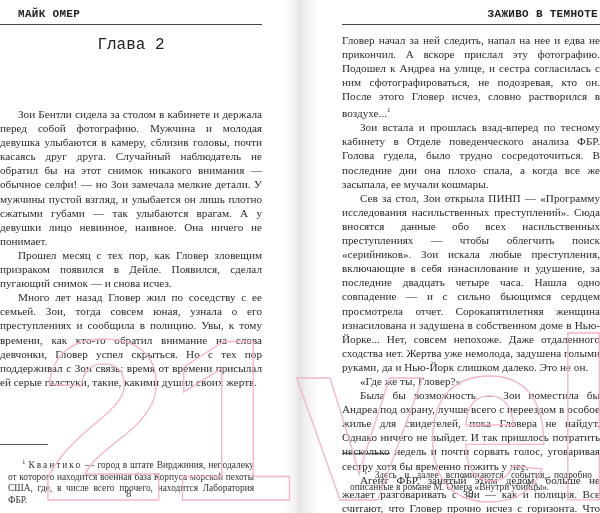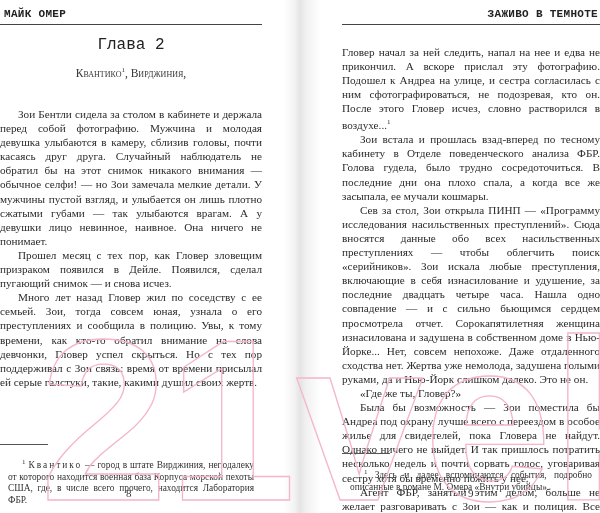--- a/index.html
+++ b/index.html
@@ -6,37 +6,37 @@
     body { width: 600px; height: 513px; overflow: hidden; position: relative;
            font-family: "Liberation Serif", "DejaVu Serif", serif; color: #2a2a2a; }
     .spread { position: absolute; left: 0; top: 0; width: 600px; height: 513px; }
     .page { position: absolute; top: 0; height: 513px; background: #ffffff; }
     .page-left { left: 0; width: 296px; }
     .page-right { left: 304px; width: 296px; }
     .gutter { position: absolute; left: 284px; top: 0; width: 36px; height: 513px;
               background: linear-gradient(to right, #ffffff 0%, #f2f2f2 30%, #e4e4e4 45%, #f0f0f0 60%, #ffffff 100%); }
     .running-head { position: absolute; top: 8px; font-family: "Liberation Mono", "DejaVu Sans Mono", monospace;
                     font-size: 11px; font-weight: bold; letter-spacing: 0.3px; color: #222; }
-    .rh-left { left: 4px; }
+    .rh-left { left: 18px; }
     .rh-right { right: 2px; }
     .head-rule { position: absolute; top: 24px; height: 1px; background: #444; }
     .hr-left { left: 0; width: 262px; }
     .hr-right { left: 38px; width: 258px; }
     .chapter-title { position: absolute; top: 36px; left: 0; width: 262px; text-align: center;
                      font-family: "Liberation Mono", "DejaVu Sans Mono", monospace; font-size: 16px; color: #222; }
     .subhead { position: absolute; left: 0; width: 262px; text-align: center; font-size: 11.5px;
                font-variant: small-caps; color: #333; }
     .sub1 { top: 66px; }
     .sub2 { top: 82px; }
     .sup { font-size: 7px; vertical-align: super; }
     .text-block { position: absolute; font-size: 11.2px; line-height: 14.1px; text-align: justify; color: #2b2b2b; }
     .tb-left { left: 0; top: 107px; width: 262px; }
     .tb-right { left: 38px; top: 33px; width: 258px; }
     .text-block p { margin: 0; text-indent: 18px; }
-    .text-block p.noindent { text-indent: 0; margin-top: 12px; }
+    .text-block p.noindent { text-indent: 0; }
     .fn-rule { position: absolute; height: 1px; background: #555; width: 48px; }
     .fnr-left { left: 0; top: 444px; }
     .fnr-right { left: 38px; top: 453px; }
     .footnote { position: absolute; font-size: 9.4px; line-height: 11.5px; text-align: justify; color: #333; }
     .fn-left { left: 0; top: 449px; width: 262px; }
     .fn-right { left: 38px; top: 459px; width: 258px; }
     .footnote p { margin: 8px; text-indent: 14px; }
     .spaced { letter-spacing: 2px; }
     .page-number { position: absolute; top: 487px; font-size: 11px; color: #333; }
     .pn-left { left: 126px; }
@@ -49,23 +49,20 @@
 <body>
 
 <div class="spread">
 
   <div class="page page-left">
     <div class="running-head rh-left">МАЙК ОМЕР</div>
     <div class="head-rule hr-left"></div>
 
     <div class="chapter-title">Глава 2</div>
 
-    <div class="subhead sub1">
-      <span>Квантико</span><span class="sup">1</span><span>, Вирджиния,</span>
-    </div>
 
     <div class="text-block tb-left">
       <p>Зои Бентли сидела за столом в кабинете и держала перед собой фотографию. Мужчина и молодая девушка улыбаются в камеру, сблизив головы, почти касаясь друг друга. Случайный наблюдатель не обратил бы на этот снимок никакого внимания — обычное селфи! — но Зои замечала мелкие детали. У мужчины пустой взгляд, и улыбается он лишь плотно сжатыми губами — так улыбаются врагам. А у девушки лицо невинное, наивное. Она ничего не понимает.</p>
       <p>Прошел месяц с тех пор, как Гловер зловещим призраком появился в Дейле. Появился, сделал пугающий снимок — и снова исчез.</p>
       <p>Много лет назад Гловер жил по соседству с ее семьей. Зои, тогда совсем юная, узнала о его преступлениях и сообщила в полицию. Увы, к тому времени, как кто-то обратил внимание на слова девчонки, Гловер успел скрыться. Но с тех пор поддерживал с Зои связь: время от времени присылал ей серые галстуки, такие, какими душил своих жертв.</p>
     </div>
 
     <div class="fn-rule fnr-left"></div>
     <div class="footnote fn-left">
       <p><span class="sup">1</span> <span class="spaced">Квантико</span><span> — город в штате Вирджиния, неподалеку от которого находится военная база Корпуса морской пехоты США, где, в числе всего прочего, находится Лаборатория ФБР.</span></p>

